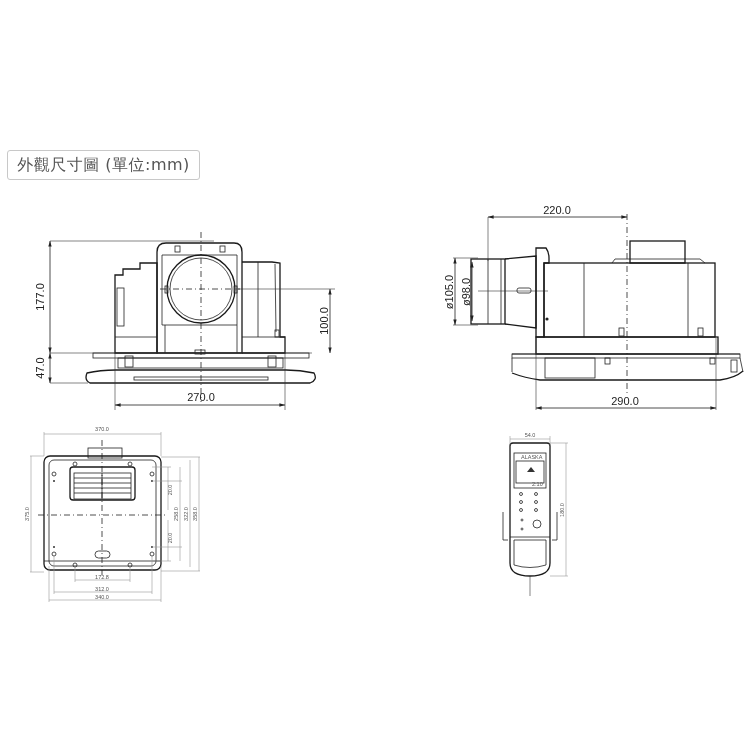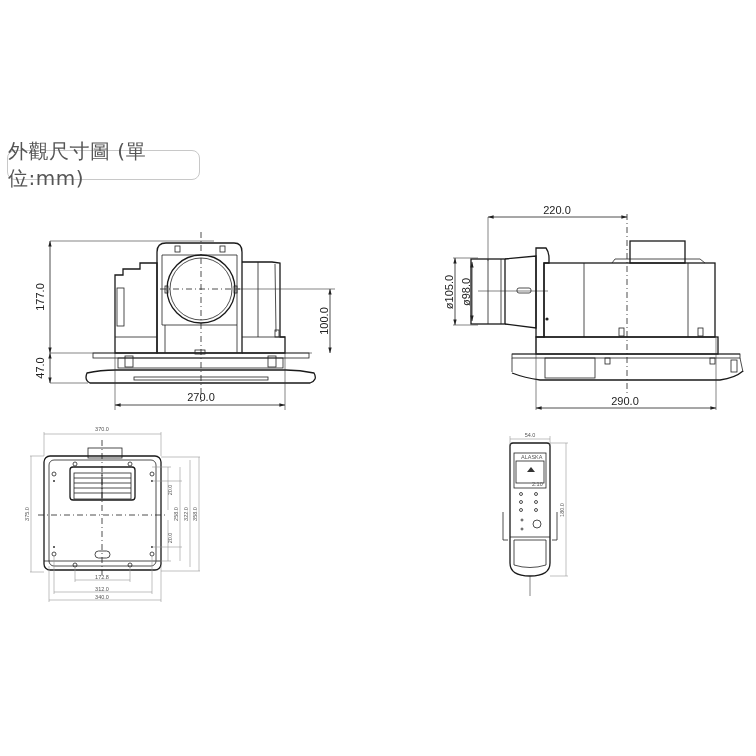--- a/index.html
+++ b/index.html
@@ -1,21 +1,21 @@
 <!DOCTYPE html>
 <html><head>
 <meta charset="utf-8">
 <style>
   html, body { margin:0; padding:0; background:#ffffff; }
   body { width:756px; height:756px; position:relative; overflow:hidden; font-family:"Liberation Sans", sans-serif; }
   .title-box {
     position:absolute; left:7px; top:150px; width:193px; height:30px;
-    border:1px solid #c8c8c8; border-radius:8px; box-sizing:border-box;
+    border:1px solid #c8c8c8; border-radius:3px; box-sizing:border-box;
     display:flex; align-items:center; justify-content:center;
-    color:#555; font-size:20px; font-family:"DejaVu Sans", sans-serif; letter-spacing:0.5px;
+    color:#555; font-size:16px; font-family:"DejaVu Sans", sans-serif; letter-spacing:0.5px;
     background:#fff;
   }
   svg { position:absolute; left:0; top:0; }
   .ln { stroke:#1a1a1a; stroke-width:1.3; fill:none; }
   .lt { stroke:#222; stroke-width:0.8; fill:none; }
   .thin { stroke:#333; stroke-width:0.6; fill:none; }
   .faint { stroke:#999; stroke-width:0.6; fill:none; }
   .dash { stroke:#222; stroke-width:0.8; fill:none; stroke-dasharray:6 3 1 3; }
   .dim { stroke:#222; stroke-width:0.8; fill:none; }
   .dimtxt { font-family:"Liberation Sans", sans-serif; font-size:11px; fill:#222; }

